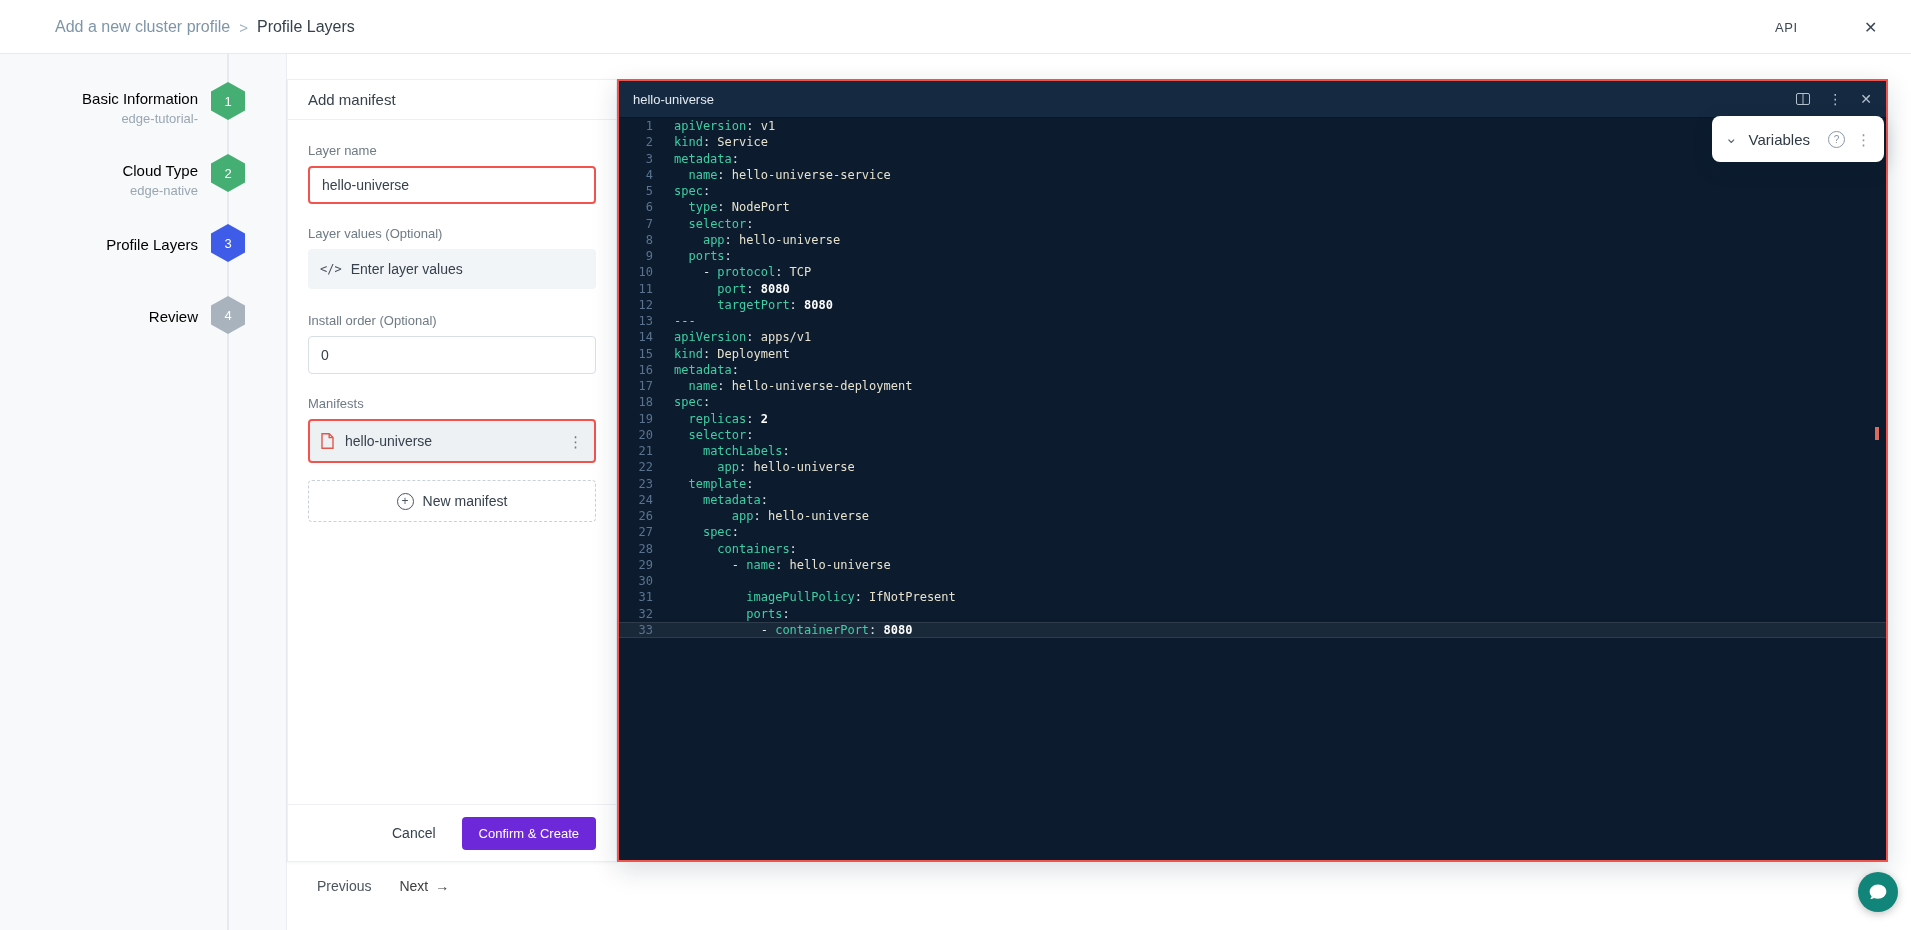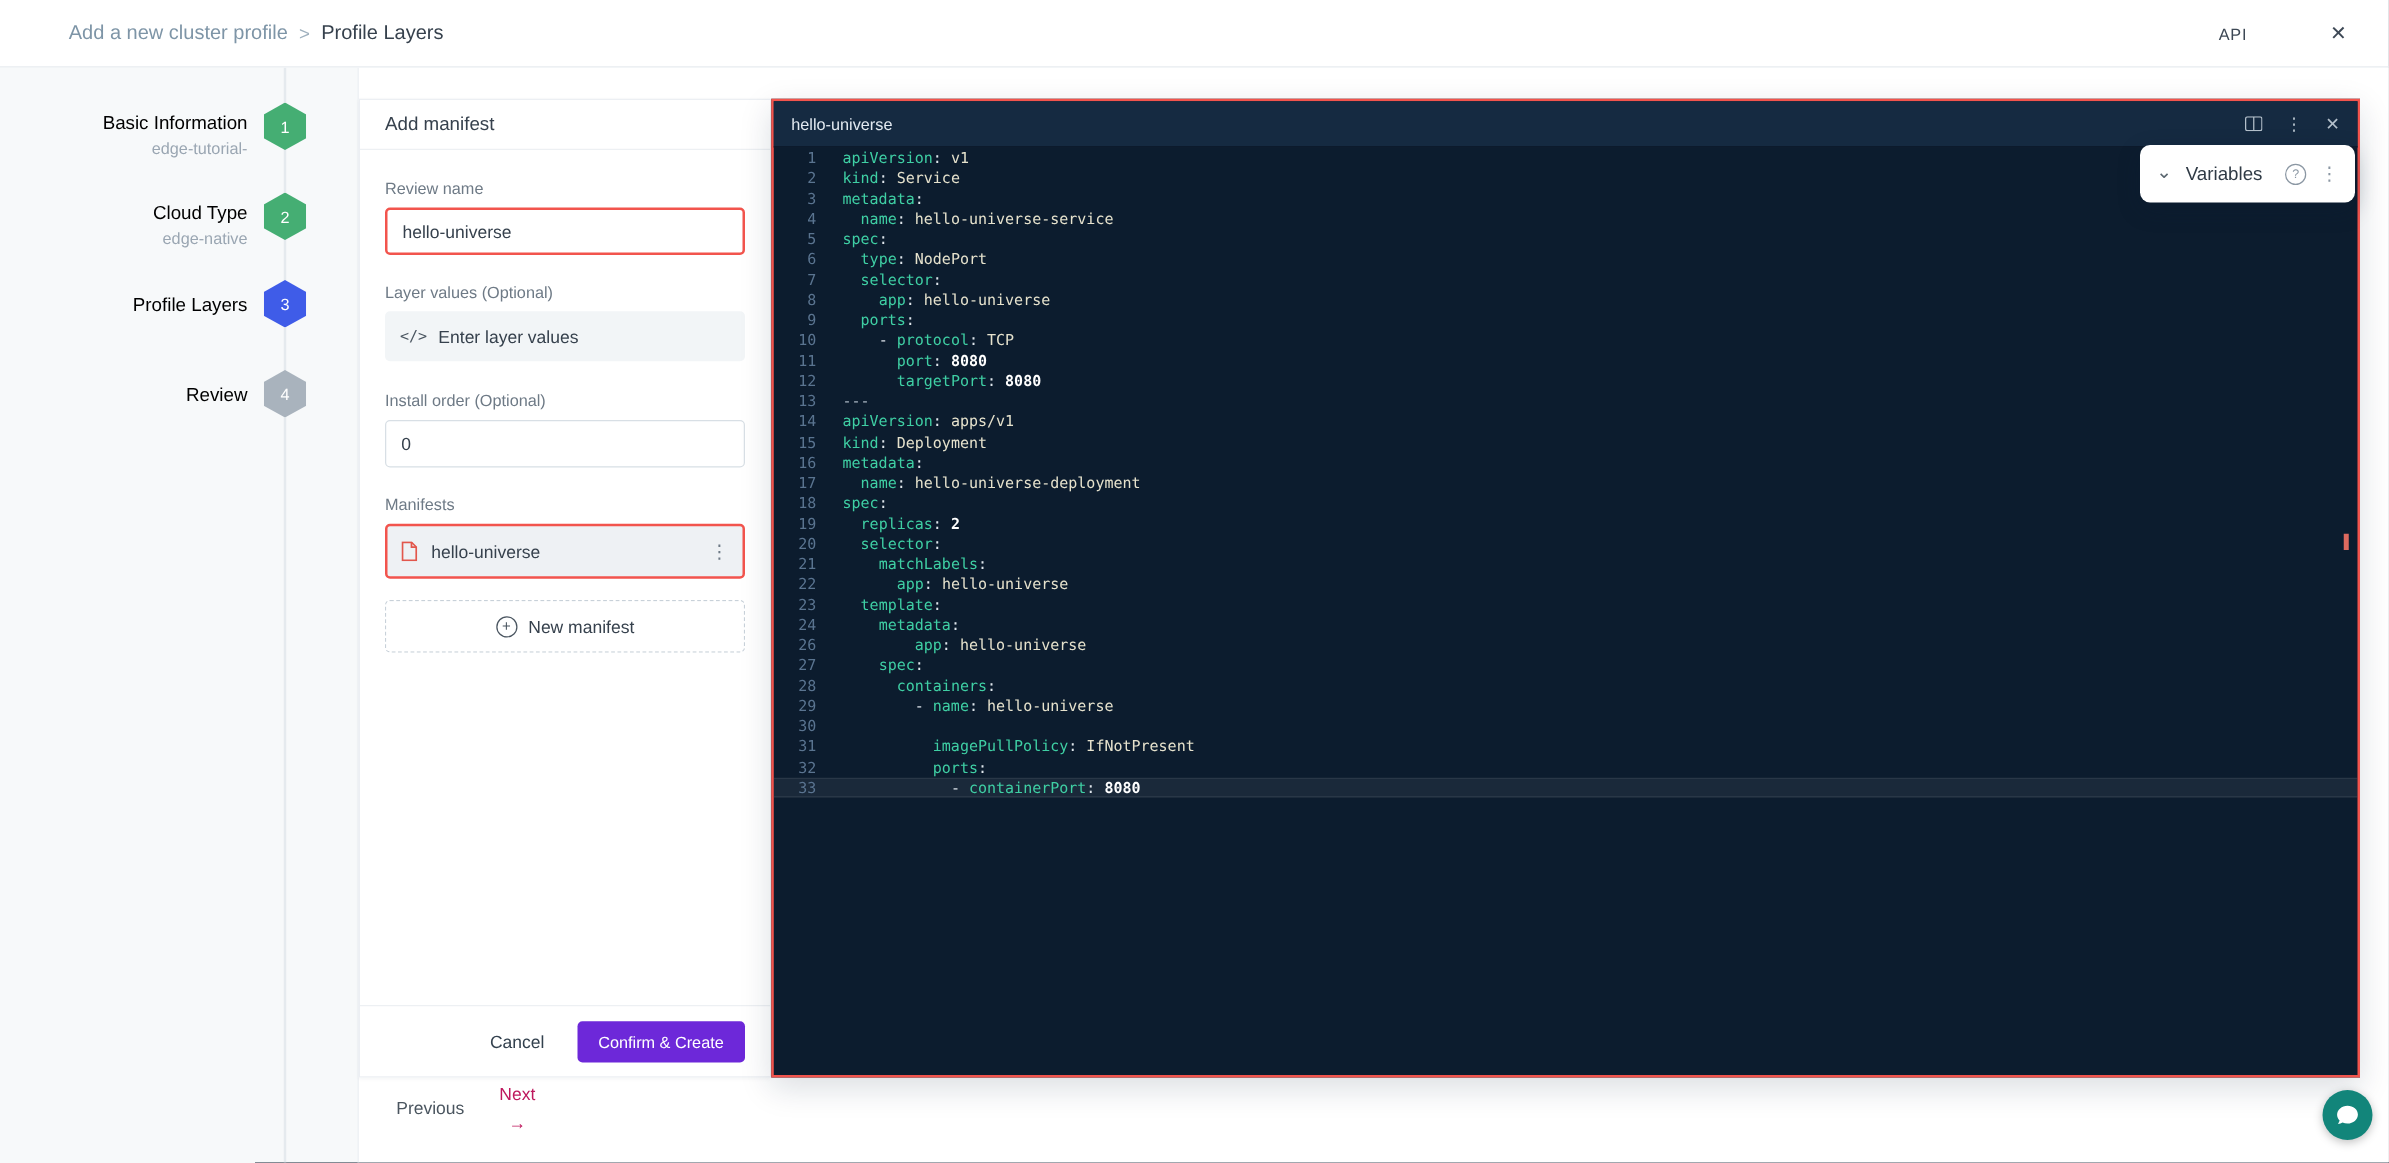--- a/index.html
+++ b/index.html
@@ -89,21 +89,21 @@
                     display:flex; align-items:center; padding:0 13px; gap:11px; }
   .chev { color:#5b6770; font-size:15px; line-height:1; margin-top:-4px; }
   .variables-label { flex:1; font-size:15px; color:#2f3a45; }
   .help-circle { width:17px; height:17px; border:1px solid #8b97a3; border-radius:50%; color:#8b97a3;
                  font-size:10px; display:flex; align-items:center; justify-content:center; }
   .variables-card .kebab { color:#8b97a3; }
 
   
   .bottom-nav { position:absolute; left:317px; top:868px; height:36px; display:flex; align-items:center; gap:28px; z-index:4; }
   .prev-btn { font-size:14px; color:#4a555f; }
-  .next-btn { font-size:14px; color:#be185d; display:flex; align-items:center; gap:7px;flex-direction:column; }
+  .next-btn { font-size:14px; color:#404040; display:flex; align-items:center; gap:7px; }
 
   
   .chat-btn { position:absolute; left:1858px; top:872px; width:40px; height:40px; border-radius:50%;
               background:#12857a; display:flex; align-items:center; justify-content:center; z-index:7;
               box-shadow:0 2px 8px rgba(0,0,0,.25); }
 </style>
 </head>
 <body>
 
 <div class="header" data-interactable="false">
@@ -131,21 +131,21 @@
 
 <div class="stp-label lbl-4" data-interactable="true">Review</div>
 <div class="hex upcoming hex-4" data-interactable="true">4</div>
 
 <div class="main-card" data-interactable="false">
 
   <div class="panel" data-interactable="false">
     <div class="panel-title" data-interactable="false">Add manifest</div>
     <div class="panel-body" data-interactable="false">
 
-      <div class="fld-label" data-interactable="false">Review name</div>
+      <div class="fld-label" data-interactable="false">Layer name</div>
       <input class="txt red mb22" data-interactable="true" value="hello-universe" style="">
 
       <div class="fld-label" data-interactable="false">Layer values (Optional)</div>
       <div class="values-btn" data-interactable="true">
         <span class="code-glyph" data-interactable="false">&lt;/&gt;</span>
         <span data-interactable="false">Enter layer values</span>
       </div>
 
       <div class="fld-label" data-interactable="false">Install order (Optional)</div>
       <input class="txt normal mb22" data-interactable="true" value="0" style="">

